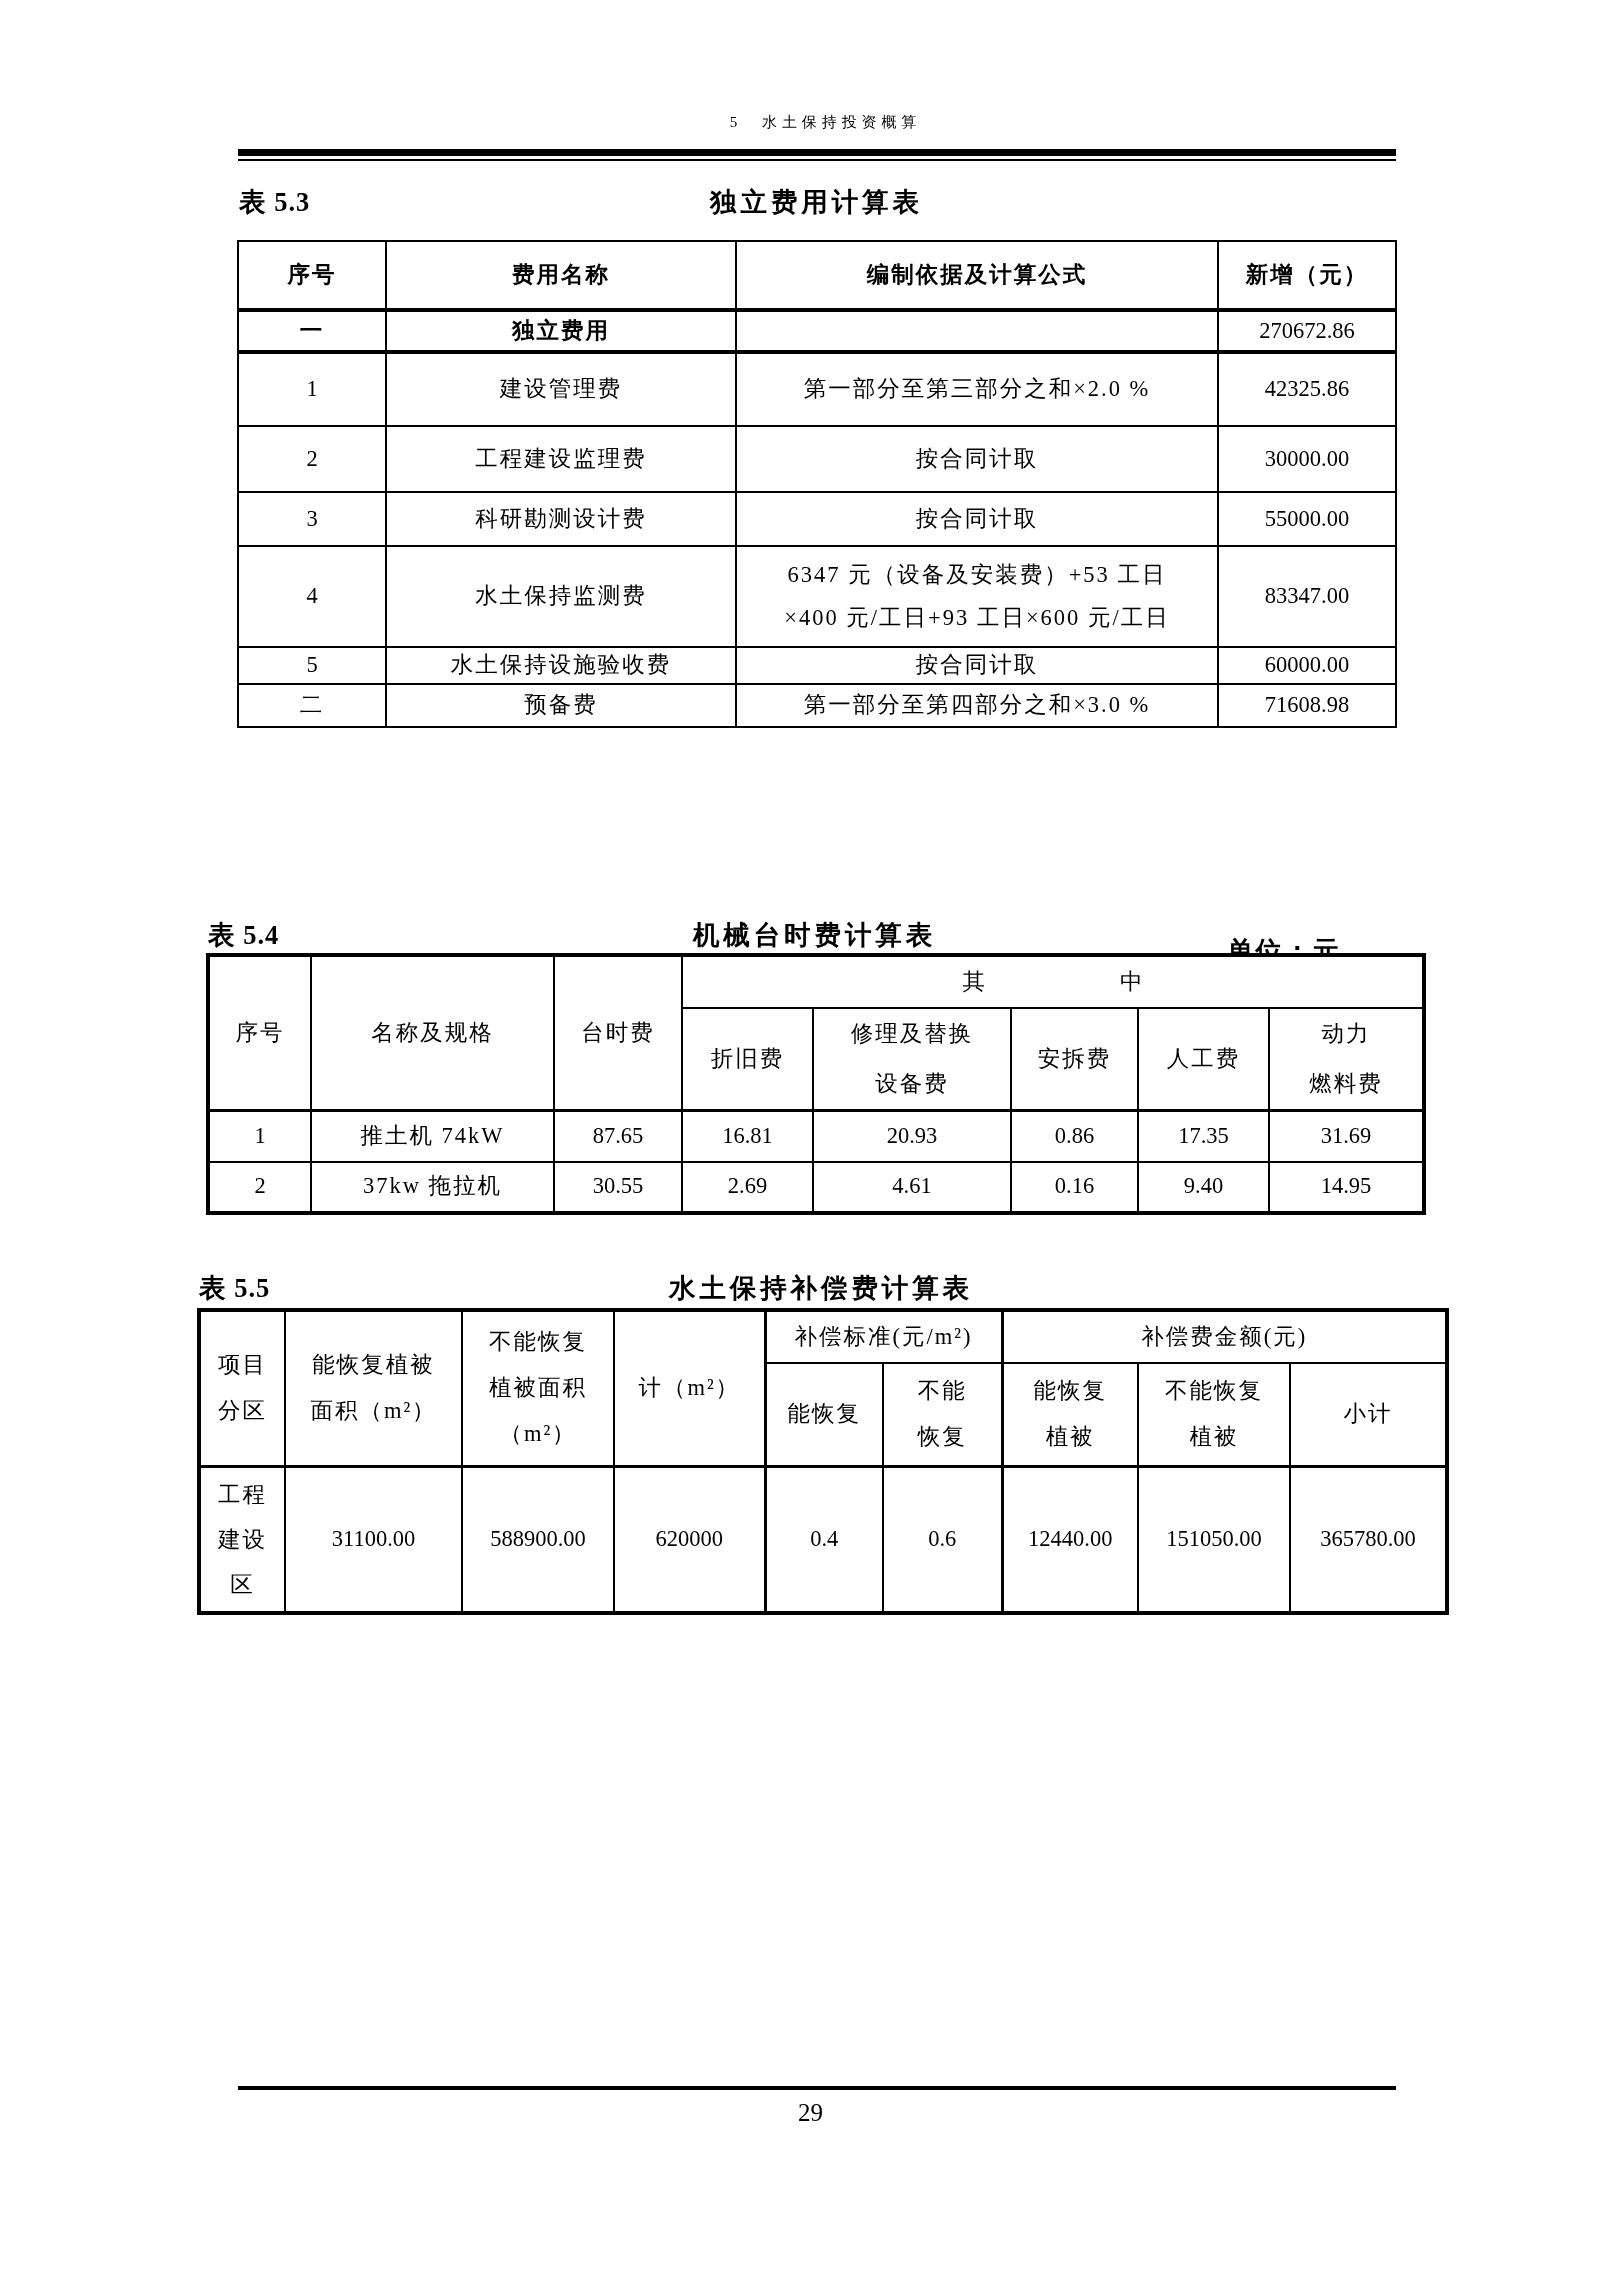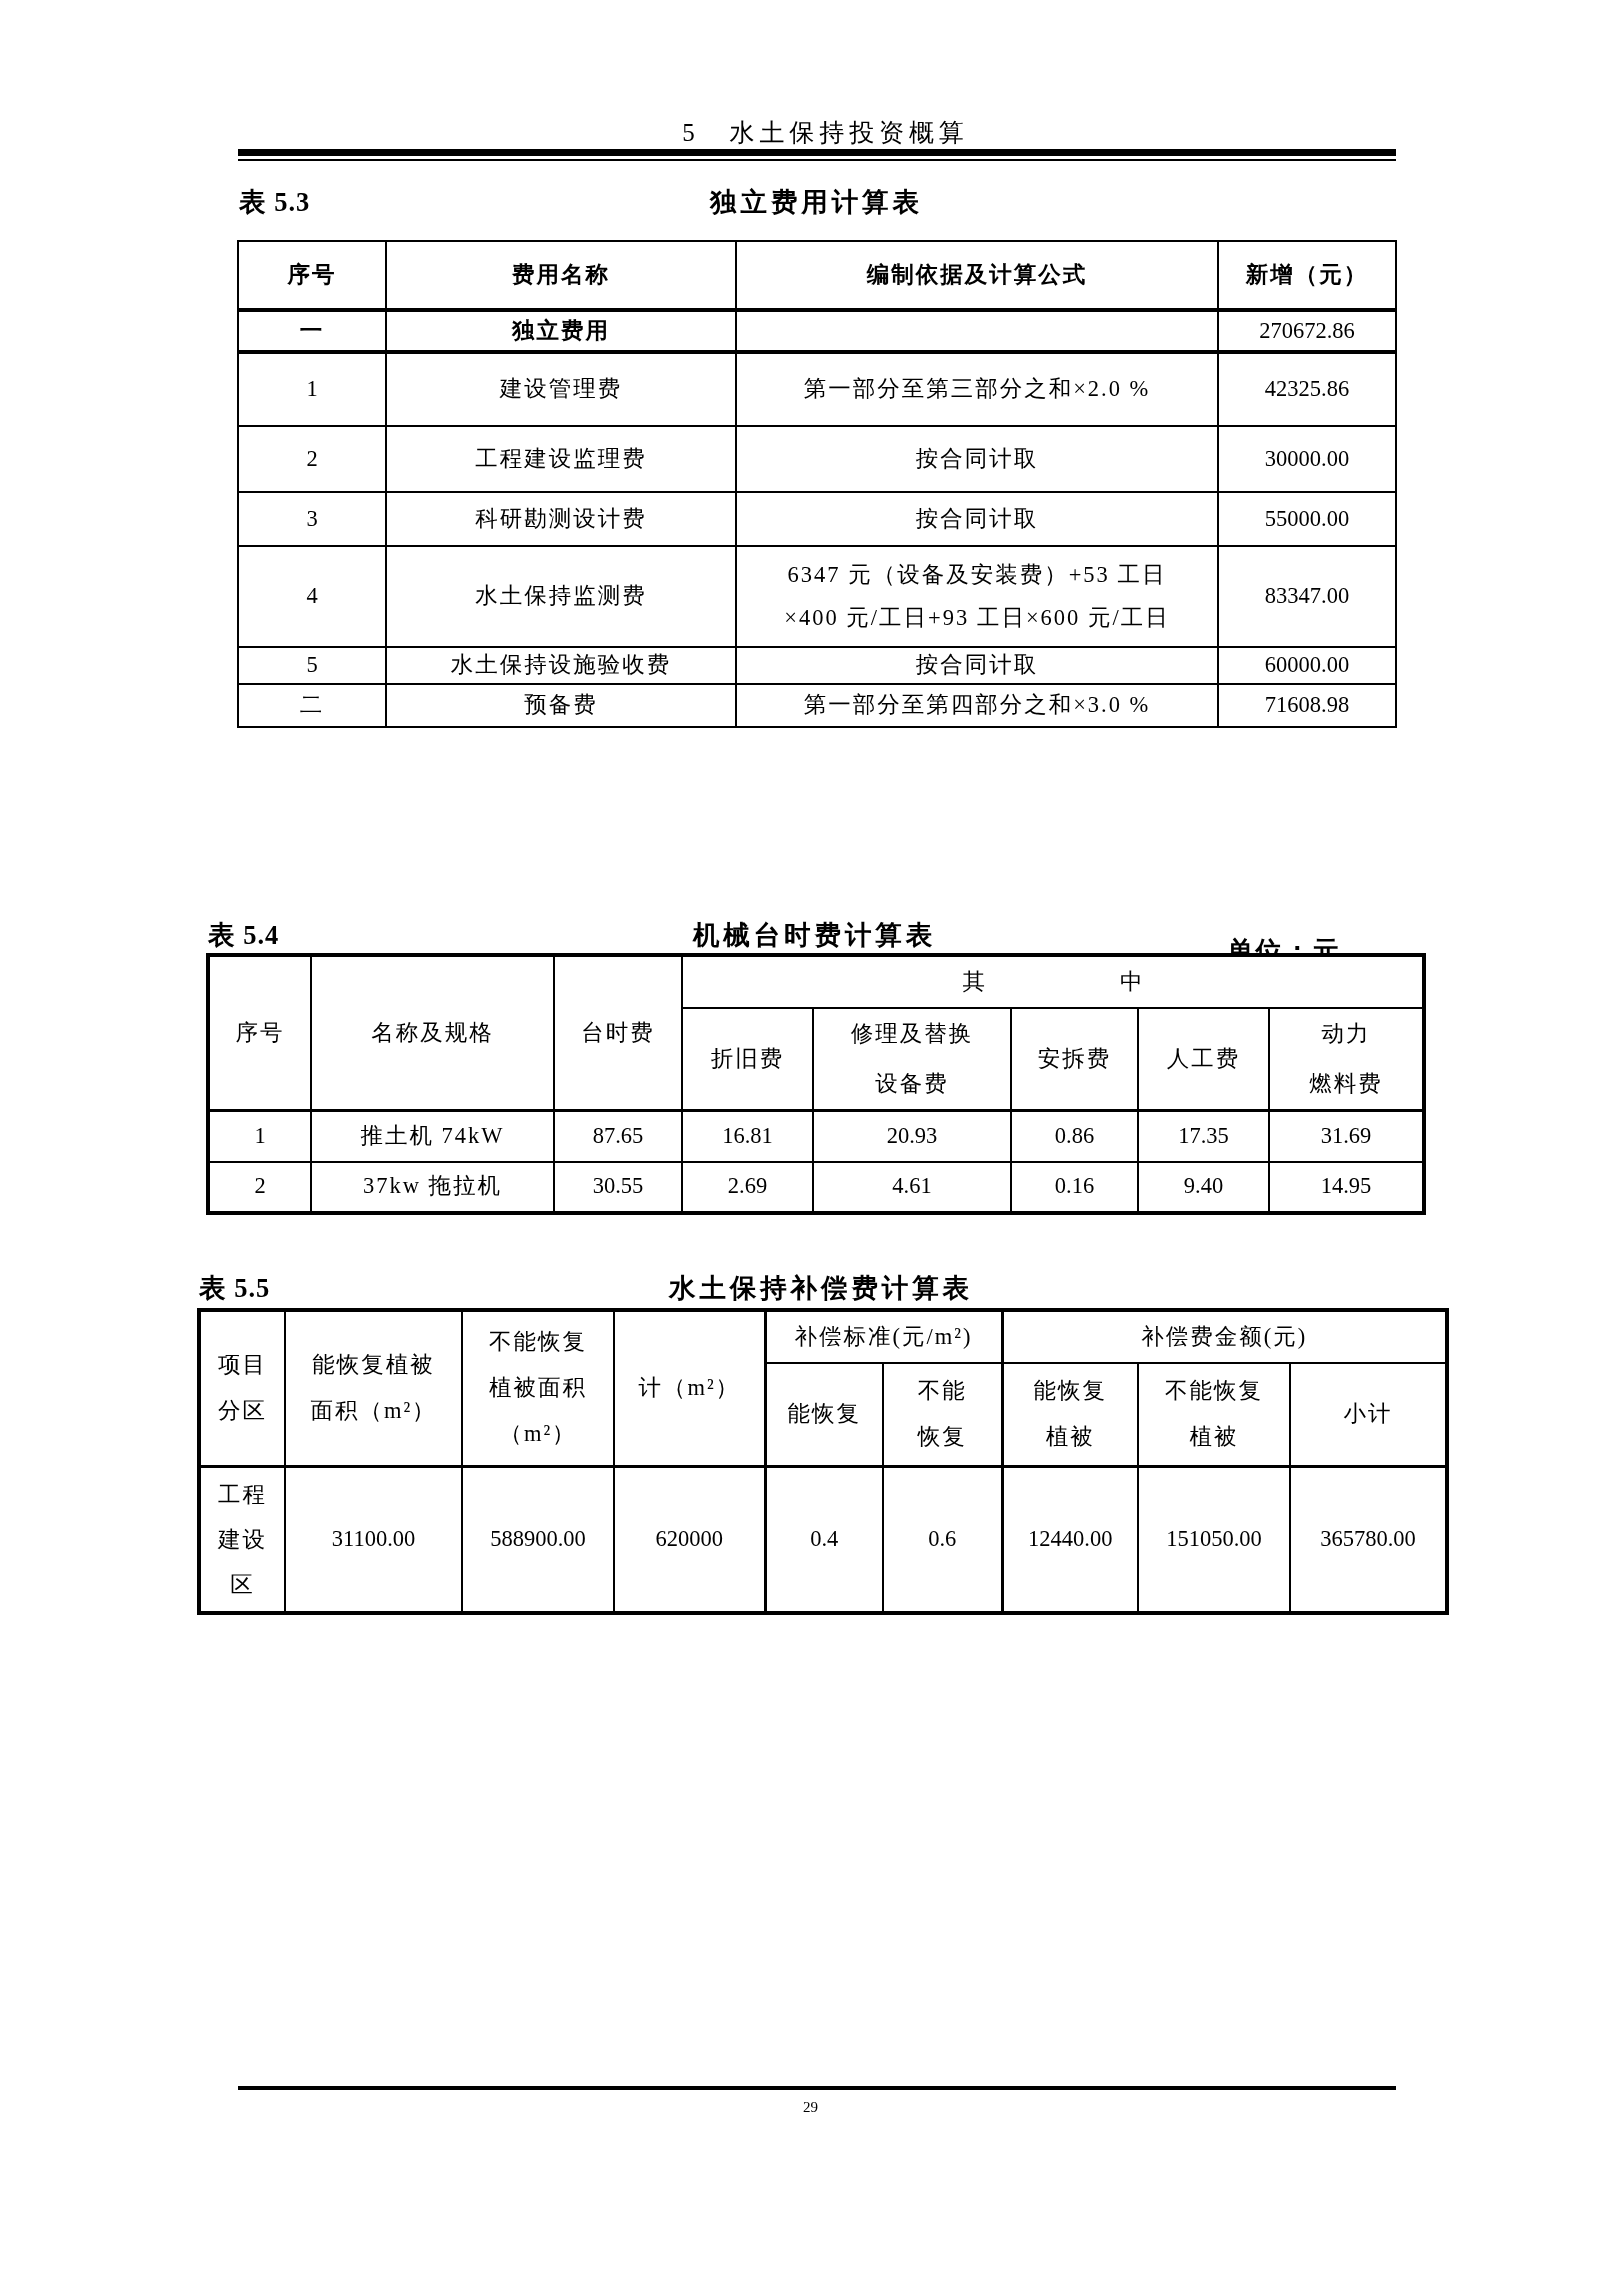--- a/index.html
+++ b/index.html
@@ -6,22 +6,22 @@
   html, body { background: #ffffff; }
   body {
     width: 1621px; height: 2293px;
     font-family: "Liberation Serif", "DejaVu Serif", serif;
     color: #000;
   }
   .page { position: relative; width: 1621px; height: 2293px; background: #fff; overflow: hidden; }
 
   
   .chapter {
-    position: absolute; top: 118px; left: 0; width: 100%;
-    text-align: center; font-size: 25px; letter-spacing: 4.9px; line-height: 29px; padding-left: 30px;
+    position: absolute; top: 108px; left: 0; width: 100%;
+    text-align: center; font-size: 15px; letter-spacing: 4.9px; line-height: 29px; padding-left: 30px;
   }
   .rule-top { position: absolute; top: 149px; left: 238px; width: 1158px; }
   .rule-top .bar  { height: 6.9px; background: #000; }
   .rule-top .thin { height: 2px; background: #000; margin-top: 2.9px; }
 
   
   .caption { position: absolute; font-weight: bold; font-size: 26.5px; line-height: 33px; }
   .caption .label { position: absolute; left: 2px; top: 0; letter-spacing: 1px; }
   .caption .title { display: block; text-align: center; letter-spacing: 3.9px; font-family: Liberation Serif, serif; }
   .caption .unit  { position: absolute; right: 82px; top: 16px; letter-spacing: 2px; }
@@ -56,21 +56,21 @@
   #t55 { top: 1308px; left: 197px; width: 1248px; border: 4.9px solid #000; }
   #t55 tr.h1 td, #t55 tr.h2 td { line-height: 2.05; padding: 0 3.9px; }
   #t55 tr.h1 td.group { border-bottom-width: 2.9px; }
   #t55 tr.dr td { border-top-width: 3.9px; }
   #t55 td.vthick { border-left-width: 3.9px; }
   #t55 td.zone { line-height: 2.0; }
 
   
   .rule-bottom { position: absolute; top: 2086px; left: 238px; width: 1158px; height: 3.9px; background: #000; }
   .footer-company { position: absolute; top: 2099px; left: 242px; font-size: 22.5px; letter-spacing: 5.9px; }
-  .footer-page { position: absolute; top: 2099px; left: 50%; transform: translateX(-50%); font-size: 15px; }
+  .footer-page { position: absolute; top: 2099px; left: 50%; transform: translateX(-50%); font-size: 25px; }
 </style>
 </head>
 <body>
 
 <div class="page">
 
   <div class="chapter">5　水土保持投资概算</div>
   <div class="rule-top">
     <div class="bar"></div>
     <div class="thin"></div>

